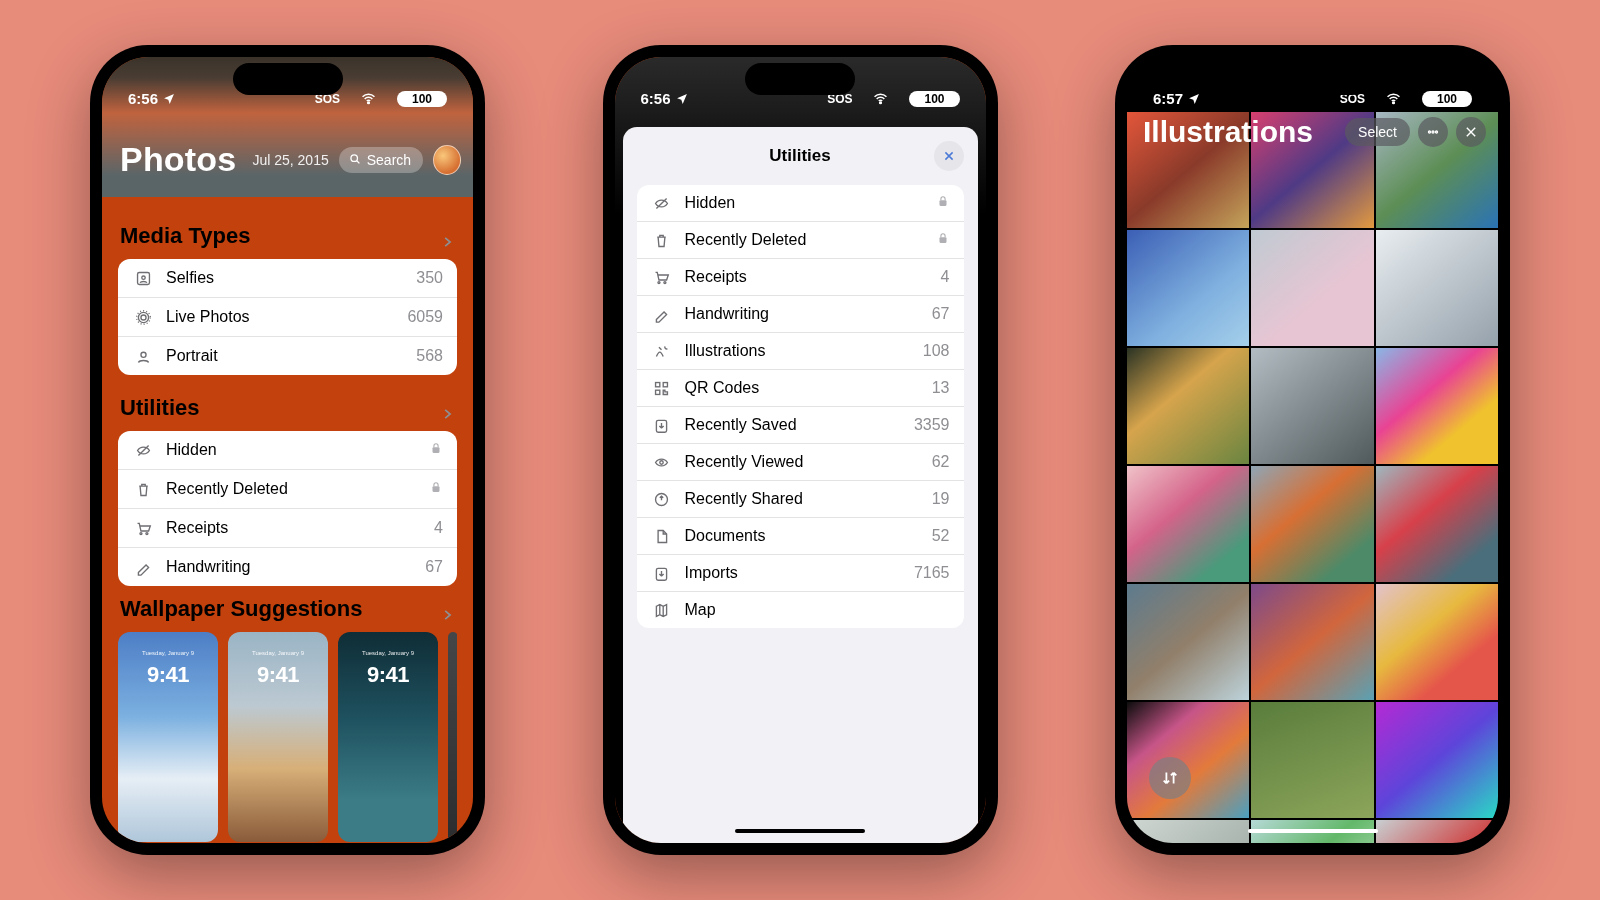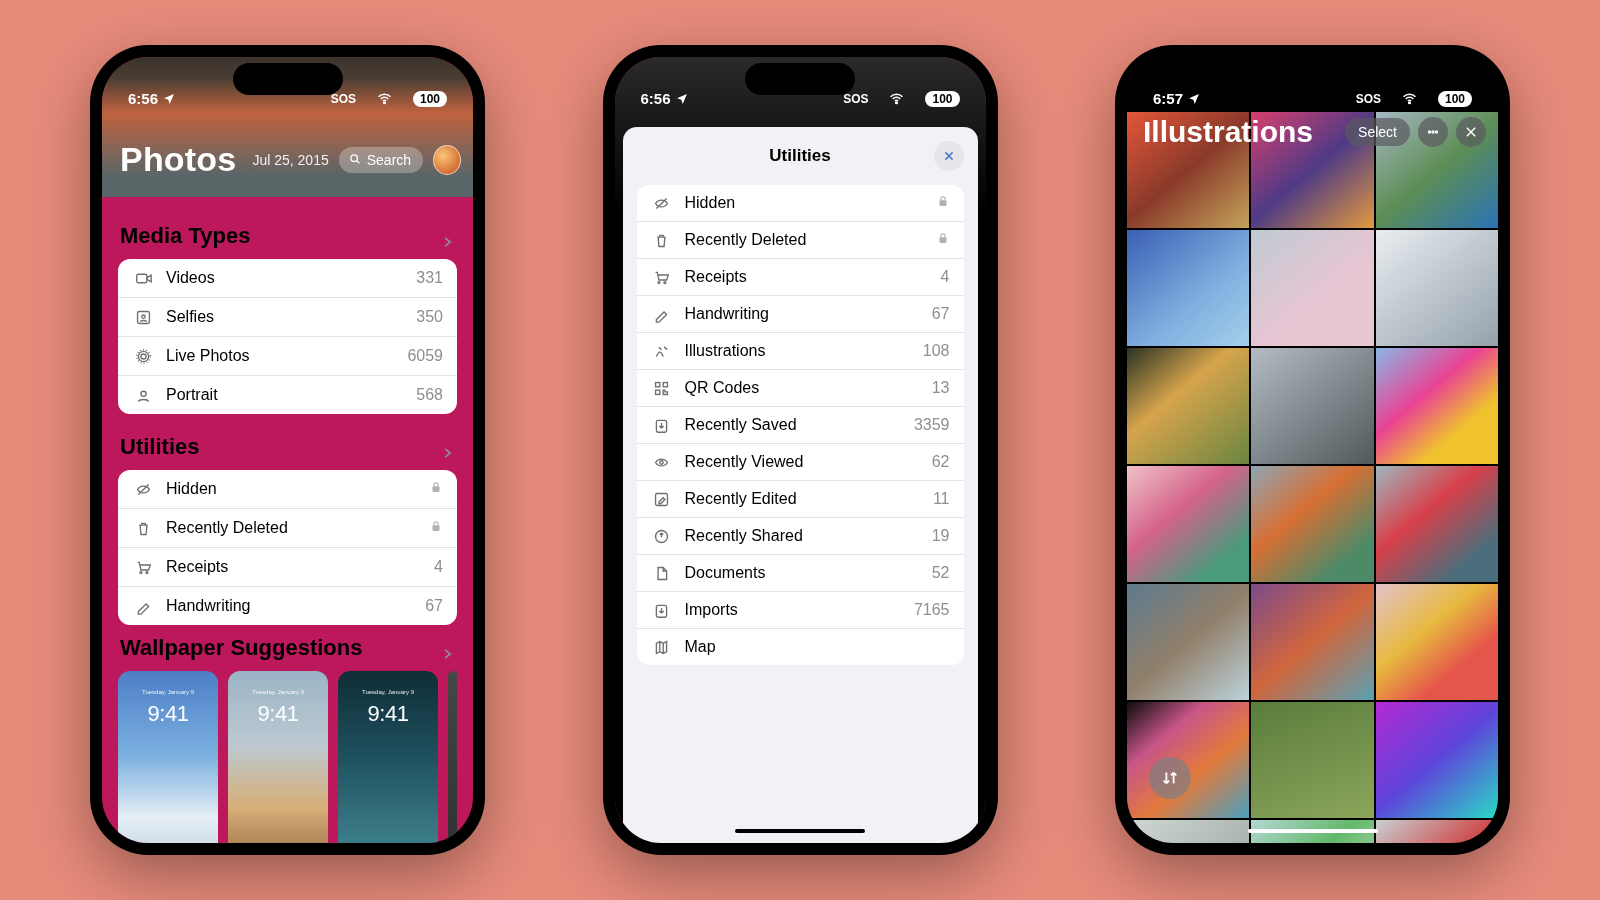--- a/index.html
+++ b/index.html
@@ -21,21 +21,21 @@
   background: #000;
   border-radius: 58px;
   padding: 12px;
   box-shadow: 0 20px 60px rgba(0,0,0,.35);
   position: relative;
 }
 
 .screen {
   width: 100%;
   height: 100%;
-  background: #be185d;
+  background: #c2410c;
   border-radius: 46px;
   overflow: hidden;
   position: relative;
 }
 
 .notch {
   position: absolute;
   top: 18px;
   left: 50%;
   transform: translateX(-50%);
@@ -61,21 +61,21 @@
 .status-left { display:flex; align-items:center; gap:4px; }
 .status-right { display:flex; align-items:center; gap:20px; }
 
 .white .status-bar { color:#fff; }
 .dark .status-bar { color:#fff; }
 
 .battery-pill {
   background: currentColor;
   color: #000 !important;
   border-radius: 8px;
-  padding: 0 7px;
+  padding: 0 15px;
   font-size: 12px;
   font-weight: 700;
   line-height: 16px;
   height: 16px;
   display:inline-flex; align-items:center;
 }
 .white .battery-pill, .dark .battery-pill { background:#fff; }
 .battery-pill span { color:#000; }
 
 
@@ -147,21 +147,21 @@
 .row-lock svg { width:14px; height:14px; fill:#b0b0b4; }
 
 .wallpapers {
   display:flex; gap:10px; overflow:hidden; padding-bottom:20px;
 }
 .wp-thumb {
   width: 100px; height: 210px; border-radius: 12px;
   position: relative;
   flex:0 0 100px;
 }
-.wp-time { position:absolute; top:30px; left:0; right:0; text-align:center; color:#fff; font-size:22px; font-weight:400; letter-spacing:-.5px; }
+.wp-time { position:absolute; top:30px; left:0; right:0; text-align:center; color:#fff; font-size:22px; font-weight:700; letter-spacing:-.5px; }
 .wp-day { position:absolute; top:18px; left:0; right:0; text-align:center; color:#fff; font-size:6px; opacity:.9; }
 
 .wp-a { background: linear-gradient(180deg,#4d7ec6,#7bb0e0 40%,#e6eef5 70%,#afc6da); }
 .wp-b { background: linear-gradient(180deg,#9ab4c5,#bcc9d2 35%,#d7af78 65%,#8a5b3a); }
 .wp-c { background: linear-gradient(180deg,#0f2d36,#1e505e 40%,#3b7c86 80%); }
 .wp-d { background: linear-gradient(180deg,#454648,#2c2d2f); }
 
 
 .sheet-backdrop {
   position:relative; width:100%; height:100%;
@@ -399,29 +399,20 @@
       <div class="section-head">
         <span>Media Types</span>
         <span class="chev-r"><svg viewBox="0 0 20 20">
               <use href="#ic-chev"></use>
             </svg></span>
       </div>
       <div class="list-card" id="mt-list">
           <div class="list-row">
             <span class="row-icon">
               <svg viewBox="0 0 20 20">
-                <use href="#ic-video"></use>
-              </svg>
-            </span>
-            <span class="row-label">Videos</span>
-            <span class="row-count">331</span>
-          </div>
-          <div class="list-row">
-            <span class="row-icon">
-              <svg viewBox="0 0 20 20">
                 <use href="#ic-selfie"></use>
               </svg>
             </span>
             <span class="row-label">Selfies</span>
             <span class="row-count">350</span>
           </div>
           <div class="list-row">
             <span class="row-icon">
               <svg viewBox="0 0 20 20">
                 <use href="#ic-live"></use>
@@ -615,29 +606,20 @@
               <span class="row-count">3359</span>
             </div>
             <div class="list-row">
               <span class="row-icon">
                 <svg viewBox="0 0 20 20">
                   <use href="#ic-eye"></use>
                 </svg>
               </span>
               <span class="row-label">Recently Viewed</span>
               <span class="row-count">62</span>
-            </div>
-            <div class="list-row">
-              <span class="row-icon">
-                <svg viewBox="0 0 20 20">
-                  <use href="#ic-edit"></use>
-                </svg>
-              </span>
-              <span class="row-label">Recently Edited</span>
-              <span class="row-count">11</span>
             </div>
             <div class="list-row">
               <span class="row-icon">
                 <svg viewBox="0 0 20 20">
                   <use href="#ic-share"></use>
                 </svg>
               </span>
               <span class="row-label">Recently Shared</span>
               <span class="row-count">19</span>
             </div>

